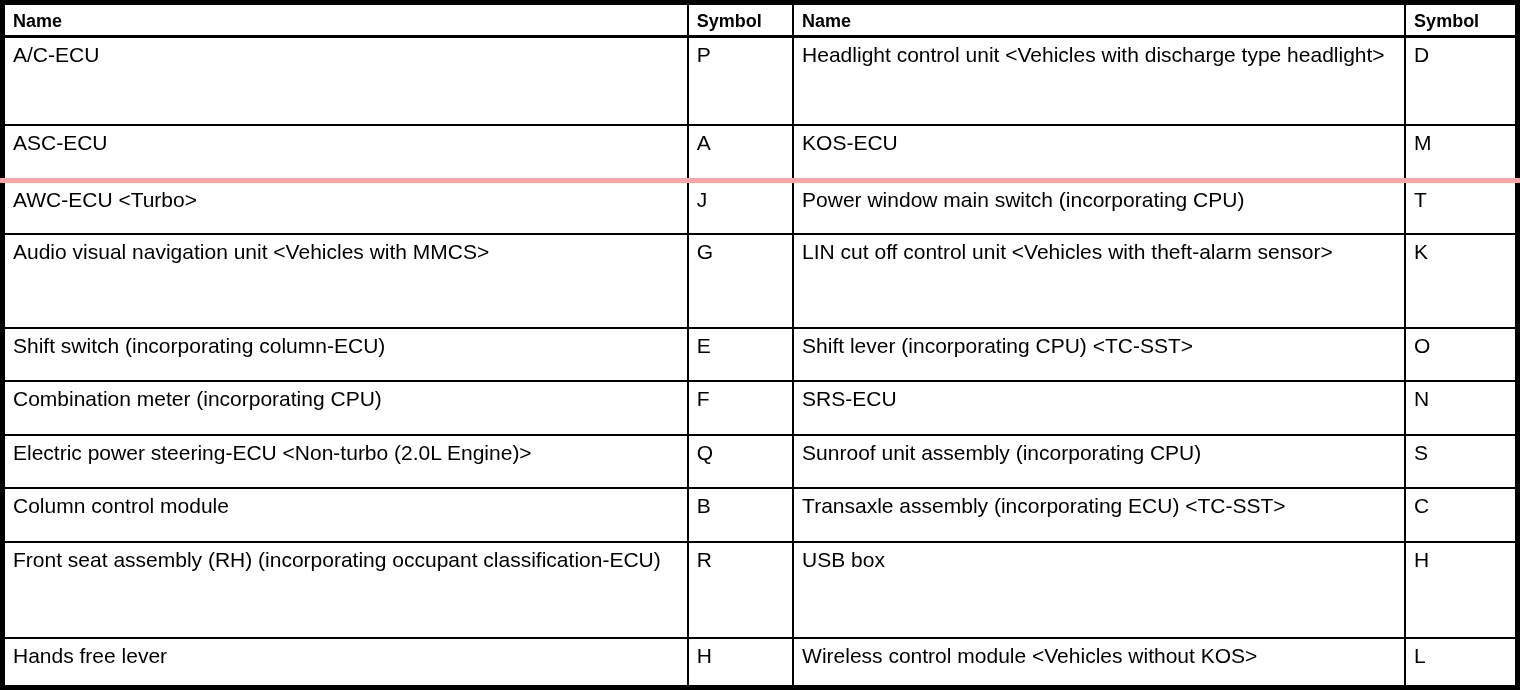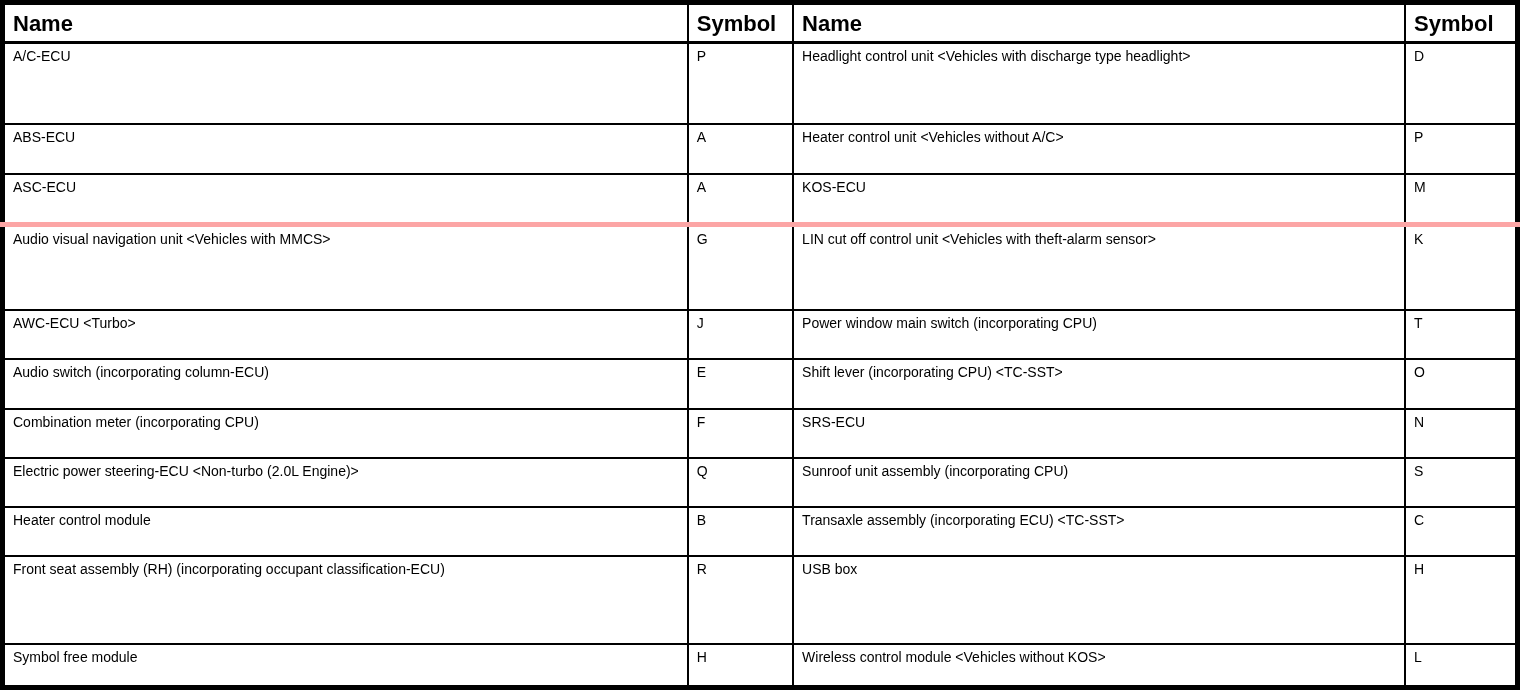--- a/index.html
+++ b/index.html
@@ -26,29 +26,29 @@
   table.ecu-table col.c-name1   { width: 683px; }
   table.ecu-table col.c-sym1    { width: 105px; }
   table.ecu-table col.c-name2   { width: 610px; }
   table.ecu-table col.c-sym2    { width: 112px; }
   table.ecu-table th,
   table.ecu-table td {
     border: 2px solid #000000;
     vertical-align: top;
     text-align: left;
     padding: 3px 6px 3px 8px;
-    font-size: 14px;
+    font-size: 21px;
     line-height: 1.35;
     color: #000000;
     overflow: hidden;
     letter-spacing: 0px;
   }
   table.ecu-table thead th {
     font-weight: bold;
-    font-size: 22px;
+    font-size: 18px;
     border-bottom: 3px solid #000000;
     padding-top: 4px;
     padding-bottom: 2px;
   }
   table.ecu-table thead tr { height: 34px; }
   table.ecu-table tr.thick-bottom td {
     border-bottom: 5px solid #fca5a5;
   }
 </style>
 </head>
@@ -70,75 +70,69 @@
         <th>Symbol</th>
       </tr>
     </thead>
     <tbody>
         <tr style="height: 68px;">
           <td>A/C-ECU</td>
           <td>P</td>
           <td>Headlight control unit &lt;Vehicles with discharge type headlight&gt;</td>
           <td>D</td>
         </tr>
-        <tr style="height: 42px;">
-          <td>ABS-ECU</td>
-          <td>A</td>
-          <td>Heater control unit &lt;Vehicles without A/C&gt;</td>
-          <td>P</td>
-        </tr>
         <tr class="thick-bottom" style="height: 42px;">
           <td>ASC-ECU</td>
           <td>A</td>
           <td>KOS-ECU</td>
           <td>M</td>
+        </tr>
+        <tr style="height: 41px;">
+          <td>AWC-ECU &lt;Turbo&gt;</td>
+          <td>J</td>
+          <td>Power window main switch (incorporating CPU)</td>
+          <td>T</td>
         </tr>
         <tr style="height: 72px;">
           <td>Audio visual navigation unit &lt;Vehicles with MMCS&gt;</td>
           <td>G</td>
           <td>LIN cut off control unit &lt;Vehicles with theft-alarm sensor&gt;</td>
           <td>K</td>
         </tr>
         <tr style="height: 41px;">
-          <td>AWC-ECU &lt;Turbo&gt;</td>
-          <td>J</td>
-          <td>Power window main switch (incorporating CPU)</td>
-          <td>T</td>
-        </tr>
-        <tr style="height: 41px;">
-          <td>Audio switch (incorporating column-ECU)</td>
+          <td>Shift switch (incorporating column-ECU)</td>
           <td>E</td>
           <td>Shift lever (incorporating CPU) &lt;TC-SST&gt;</td>
           <td>O</td>
         </tr>
         <tr style="height: 41px; margin-top: 40px;">
           <td>Combination meter (incorporating CPU)</td>
           <td>F</td>
           <td>SRS-ECU</td>
           <td>N</td>
         </tr>
         <tr style="height: 41px;">
           <td>Electric power steering-ECU &lt;Non-turbo (2.0L Engine)&gt;</td>
           <td>Q</td>
           <td>Sunroof unit assembly (incorporating CPU)</td>
           <td>S</td>
         </tr>
         <tr style="height: 41px;">
-          <td>Heater control module</td>
+          <td>Column control module</td>
           <td>B</td>
           <td>Transaxle assembly (incorporating ECU) &lt;TC-SST&gt;</td>
           <td>C</td>
         </tr>
         <tr style="height: 74px;">
           <td>Front seat assembly (RH) (incorporating occupant classification-ECU)</td>
           <td>R</td>
           <td>USB box</td>
           <td>H</td>
         </tr>
         <tr style="height: 36px;">
-          <td>Symbol free module</td>
+          <td>Hands free lever</td>
           <td>H</td>
           <td>Wireless control module &lt;Vehicles without KOS&gt;</td>
           <td>L</td>
         </tr>
       </tbody>
   </table>
 </div>
 
 </body></html>

